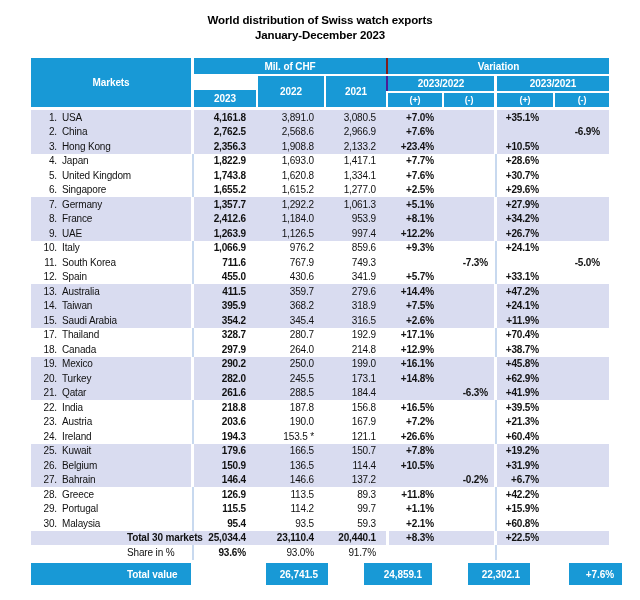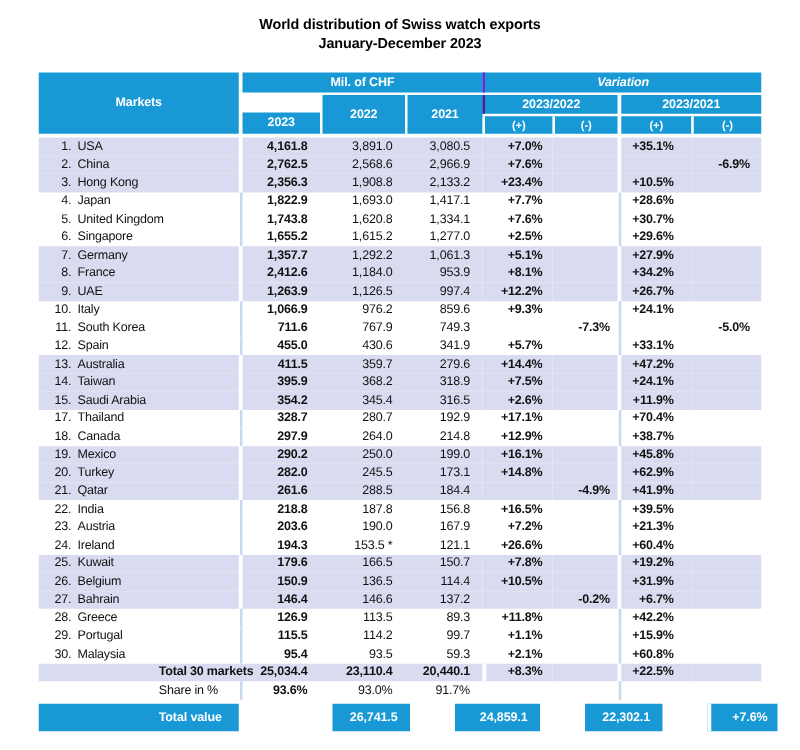--- a/index.html
+++ b/index.html
@@ -14,21 +14,21 @@
   .page{position:relative;width:640px;height:548px;}
   .title{position:absolute;top:13px;left:0;width:640px;text-align:center;
     font-size:11.5px;font-weight:bold;line-height:15px;color:#000;letter-spacing:-0.1px;}
   .tablewrap{position:absolute;left:31px;top:58px;width:578px;}
   
   .thead{display:grid;grid-template-columns:var(--cols);grid-template-rows:16px 15px 14px;row-gap:2px;}
   .hc{background:var(--blue);color:#fff;font-weight:bold;font-size:10px;
     display:flex;align-items:center;justify-content:center;letter-spacing:-0.1px;}
   .h-markets{grid-column:1;grid-row:1/4;}
   .h-chf{grid-column:3/6;grid-row:1;}
-  .h-vargrp{grid-column:6/11;grid-row:1;border-left:2px solid #6d28d9;font-style:italic;}
+  .h-vargrp{grid-column:6/11;grid-row:1;border-left:2px solid #7f1d1d;}
   .h-y23{grid-column:3;grid-row:2/4;margin-top:14px;}
   .h-y22{grid-column:4;grid-row:2/4;border-left:2px solid #fff;}
   .h-y21{grid-column:5;grid-row:2/4;border-left:2px solid #fff;}
   .h-vg1{grid-column:6/8;grid-row:2;border-left:2px solid #4c1d95;}
   .h-vg2{grid-column:9/11;grid-row:2;}
   .h-p1{grid-column:6;grid-row:3;border-left:2px solid #fff;}
   .h-m1{grid-column:7;grid-row:3;border-left:2px solid #fff;}
   .h-p2{grid-column:9;grid-row:3;}
   .h-m2{grid-column:10;grid-row:3;border-left:2px solid #fff;}
   .pm{font-size:9px;}
@@ -341,21 +341,21 @@
         </div>
         <div class="row band">
           <div class="cc cm">
             <span class="rank">21.</span>
             <span class="mname">Qatar</span>
           </div>
           <div class="cc c23">261.6</div>
           <div class="cc c22">288.5</div>
           <div class="cc c21">184.4</div>
           <div class="cc cp1"></div>
-          <div class="cc cm1">-4.9%</div>
+          <div class="cc cm1">-6.3%</div>
           <div class="cc cp2">+41.9%</div>
           <div class="cc cm2"></div>
         </div>
         <div class="row plain">
           <div class="cc cm">
             <span class="rank">22.</span>
             <span class="mname">India</span>
           </div>
           <div class="cc c23">218.8</div>
           <div class="cc c22">187.8</div>

